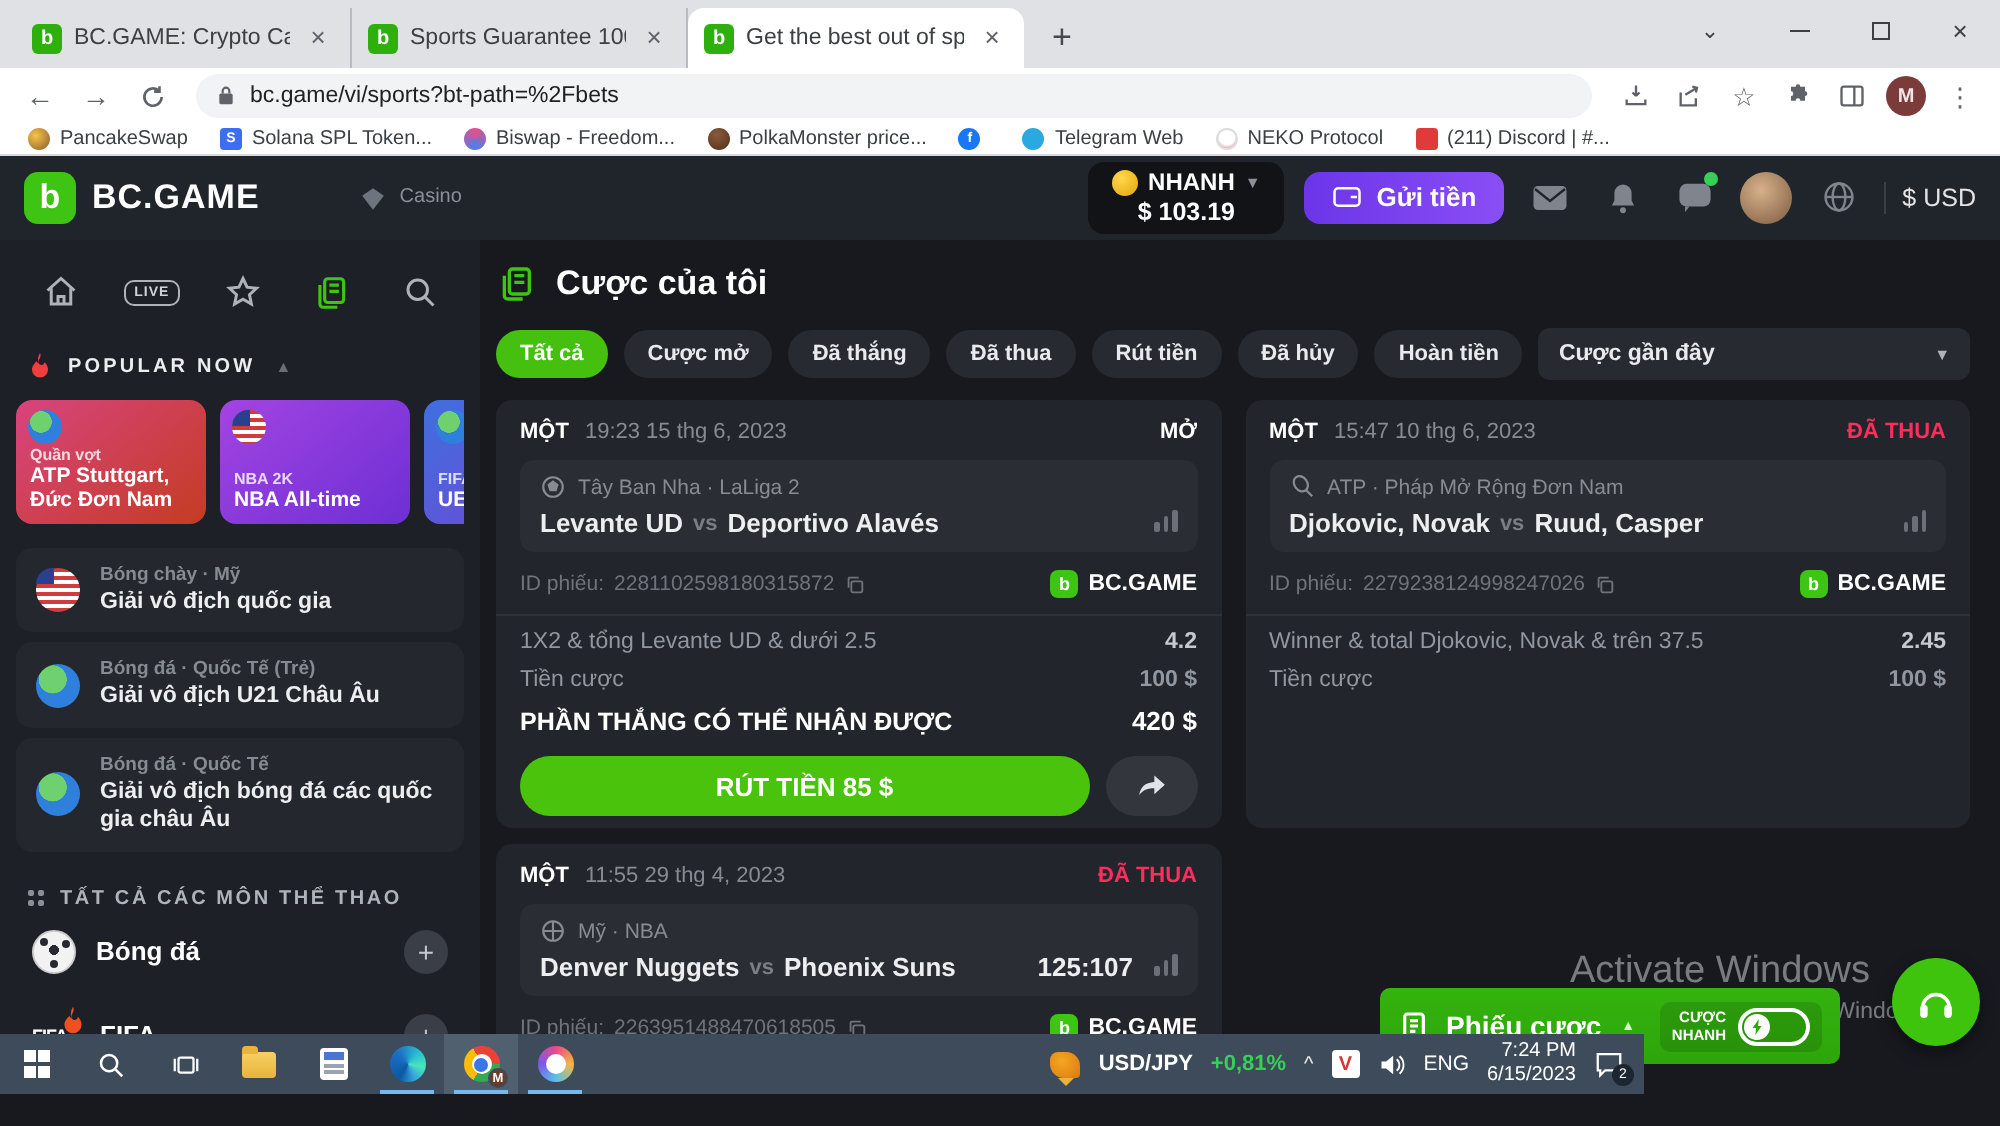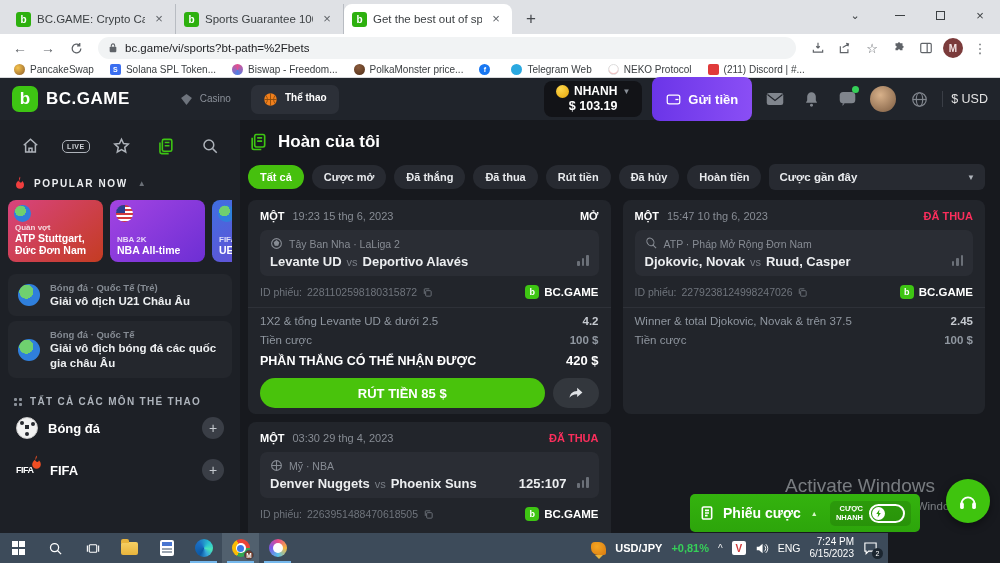--- a/index.html
+++ b/index.html
@@ -47,21 +47,21 @@
   .bclogo .mark { width:26px; height:26px; border-radius:7px; background:#3ec513; color:#fff; font-weight:bold; font-size:17px; display:flex; align-items:center; justify-content:center; }
   .bclogo .word { color:#fff; font-weight:bold; font-size:17px; letter-spacing:.5px; }
   .topnav { display:flex; align-items:center; gap:8px; margin-left:28px; }
   .navitem { display:flex; align-items:flex-start; gap:7px; font-size:10px; color:#8a9099; padding:7px 12px; border-radius:7px; }
   .navitem.active { background:#2c3038; color:#fff; font-weight:bold; }
   .hdr-right { margin-left:auto; display:flex; align-items:center; gap:10px; }
   .walletbox { background:#121317; border-radius:8px; padding:3px 12px; text-align:center; line-height:1.2; }
   .walletbox .row1 { display:flex; align-items:center; gap:5px; font-size:12px; color:#fff; font-weight:bold; }
   .coin { width:13px; height:13px; border-radius:50%; background:radial-gradient(circle at 35% 30%, #ffd84d, #e5a50a); display:inline-block; }
   .walletbox .row2 { font-size:12.5px; color:#fff; font-weight:bold; }
-  .depositbtn { background:linear-gradient(90deg,#6b35e8,#8a4ef5); color:#fff; font-size:13px; font-weight:bold; border:none; border-radius:8px; height:44px; padding:0 14px; display:flex; align-items:center; gap:7px; }
+  .depositbtn { background:linear-gradient(90deg,#6b35e8,#8a4ef5); color:#fff; font-size:13px; font-weight:bold; border:none; border-radius:8px; height:26px; padding:0 14px; display:flex; align-items:center; gap:7px; }
   .hicon { width:26px; height:26px; display:flex; align-items:center; justify-content:center; color:#80858d; position:relative; }
   .hicon .dot { position:absolute; top:0; right:1px; width:7px; height:7px; border-radius:50%; background:#35d058; }
   .avatar { width:26px; height:26px; border-radius:50%; background:radial-gradient(circle at 40% 35%, #d8b18a, #7a5a40); }
   .fiat { color:#e5e5e5; font-size:12.5px; display:flex; align-items:center; gap:8px; }
   .fiat .sep { width:1px; height:16px; background:#3a3e46; }
 
   
   .content { position:absolute; top:120px; left:0; right:0; height:413px; display:flex; overflow:hidden; }
   .sidebar { width:240px; flex:0 0 240px; background:#1d2026; padding:0 8px; overflow:hidden; }
   .main { flex:1; padding:0 15px 0 8px; overflow:hidden; }
@@ -113,21 +113,21 @@
   .betcard { background:#22252b; border-radius:8px; height:214px; padding:10px 12px; overflow:hidden; }
   .bc-head { display:flex; align-items:center; font-size:11px; }
   .bc-type { color:#fff; font-weight:bold; margin-right:8px; }
   .bc-date { color:#878c94; }
   .bc-status { margin-left:auto; font-weight:bold; }
   .st-open { color:#fff; }
   .st-lost { color:#fb2e5c; }
   .matchbox { background:#2a2d34; border-radius:7px; padding:7px 10px; margin-top:8px; display:flex; flex-direction:column; gap:4px; position:relative; }
   .mb-l1 { display:flex; align-items:center; gap:6px; font-size:10.5px; color:#878c94; }
   .mb-l2 { font-size:13px; color:#eceef0; font-weight:bold; display:flex; align-items:center; gap:5px; }
-  .mb-l2 .vs { color:#7a7f87; font-weight:normal; font-size:11px; }
+  .mb-l2 .vs { color:#7a7f87; font-weight:bold; font-size:11px; }
   .mb-l2 .score { margin-left:auto; margin-right:22px; }
   .bars { position:absolute; right:10px; bottom:10px; display:flex; align-items:flex-end; gap:2px; }
   .bars i { width:2.5px; background:#6b7078; border-radius:1px; }
   .bars i:nth-child(1){height:5px} .bars i:nth-child(2){height:8px} .bars i:nth-child(3){height:11px}
   .idrow { display:flex; align-items:center; margin-top:9px; font-size:10.5px; color:#6f747c; gap:5px; }
   .brand { margin-left:auto; display:flex; align-items:center; gap:5px; }
   .brand .bmk { width:14px; height:14px; border-radius:4px; background:#3ec513; color:#fff; font-size:9px; font-weight:bold; display:flex; align-items:center; justify-content:center; }
   .brand .bwd { color:#fff; font-weight:bold; font-size:11.5px; }
   .bc-div { border-top:1px solid #2e3138; margin:8px -12px 0 -12px; }
   .kv { display:flex; align-items:center; margin-top:7px; font-size:11.5px; }
@@ -147,21 +147,21 @@
   .betslipbar { position:absolute; left:690px; top:494px; width:230px; height:38px; background:linear-gradient(#34b30e,#2da50b); border-radius:5px; z-index:5; display:flex; align-items:center; padding:12px 9px; gap:8px; }
   .betslipbar .lbl { color:#fff; font-weight:bold; font-size:14px; }
   .betslipbar .up { color:#d7f5c8; font-size:7px; margin-left:2px; }
   .quickwrap { margin-left:auto; display:flex; align-items:center; gap:6px; background:rgba(0,0,0,.12); border-radius:5px; padding:3px 6px; }
   .quickwrap .qt { color:#fff; font-weight:bold; font-size:7.5px; text-align:right; line-height:1.25; }
   .toggle { width:36px; height:19px; border:2px solid #fff; border-radius:11px; position:relative; }
   .toggle .knob { position:absolute; left:1px; top:1px; width:13px; height:13px; background:#fff; border-radius:50%; display:flex; align-items:center; justify-content:center; color:#2da50b; }
   .supportbtn { position:absolute; left:946px; top:479px; width:44px; height:44px; border-radius:50%; background:#3fc40e; z-index:6; display:flex; align-items:center; justify-content:center; color:#fff; box-shadow:0 3px 8px rgba(0,0,0,.4); }
 
   
-  .taskbar { position:absolute; left:0; bottom:0; width:888px; height:30px; background:#3d4b5a; z-index:10; display:flex; align-items:center; }
+  .taskbar { position:absolute; left:0; bottom:16px; width:822px; height:30px; background:#3d4b5a; z-index:10; display:flex; align-items:center; }
   .tbtn { width:37px; height:30px; display:flex; align-items:center; justify-content:center; position:relative; color:#fff; }
   .tbtn.open::after { content:""; position:absolute; left:5px; right:5px; bottom:0; height:2px; background:#76b9ed; }
   .tbtn.activeapp { background:#51606e; }
   .winlogo { display:grid; grid-template-columns:6px 6px; gap:1.5px; }
   .winlogo i { width:6px; height:6px; background:#fff; }
   .folder { width:17px; height:13px; background:linear-gradient(#f7d064,#e8b43c); border-radius:2px; position:relative; }
   .folder::before { content:""; position:absolute; top:-3px; left:0; width:8px; height:4px; background:#e8b43c; border-radius:2px 2px 0 0; }
   .wordpad { width:14px; height:16px; background:#fff; border-radius:2px; position:relative; }
   .wordpad::before { content:""; position:absolute; inset:2px 2px auto 2px; height:4px; background:#4a76d0; }
   .wordpad::after { content:""; position:absolute; left:2px; right:2px; top:8px; height:1.5px; background:#9aa4b0; box-shadow:0 3px 0 #9aa4b0; }
@@ -309,29 +309,20 @@
     </div>
     <div class="topnav">
       <div class="navitem">
         <span>
             <svg width="13" height="13" viewBox="0 0 24 24" fill="#6e747d">
               <path d="M12 2 22 9l-10 13L2 9z"></path>
             </svg>
           </span>
         <span>Casino</span>
       </div>
-      <div class="navitem active">
-        <span>
-            <svg width="15" height="15" viewBox="0 0 24 24">
-              <circle cx="12" cy="12" r="10" fill="#f07f1c"></circle>
-              <path d="M2 12h20M12 2v20M4 5c4 4 4 10 0 14M20 5c-4 4-4 10 0 14" stroke="#8a4a0a" stroke-width="1.4" fill="none"></path>
-            </svg>
-          </span>
-        <span>Thể thao</span>
-      </div>
     </div>
     <div class="hdr-right">
       <div class="walletbox">
         <div class="row1">
             <span class="coin"></span>
             <span>NHANH</span>
             <span style="color:#8a9099;font-size:8px">▼</span>
           </div>
         <div class="row2">$ 103.19</div>
       </div>
@@ -429,20 +420,27 @@
         </div>
         <div class="popcard pc3">
           <span class="orb globe-orb"></span>
           <div class="tag">FIFA</div>
           <div class="ttl">UEFA Leag</div>
         </div>
       </div>
 
       <div class="leaguelist">
         <div class="leagueitem">
+          <span class="flagball us-orb"></span>
+          <div>
+            <div class="lg-cat">Bóng chày · Mỹ</div>
+            <div class="lg-name">Giải vô địch quốc gia</div>
+          </div>
+        </div>
+        <div class="leagueitem">
           <span class="flagball globe-orb"></span>
           <div>
             <div class="lg-cat">Bóng đá · Quốc Tế (Trẻ)</div>
             <div class="lg-name">Giải vô địch U21 Châu Âu</div>
           </div>
         </div>
         <div class="leagueitem">
           <span class="flagball globe-orb"></span>
           <div>
             <div class="lg-cat">Bóng đá · Quốc Tế</div>
@@ -480,21 +478,21 @@
 
     <main class="main">
       <div class="pagetitle">
         <span class="slipic">
           <svg width="20" height="20" viewBox="0 0 24 24" fill="none" stroke="currentColor" stroke-width="2">
               <rect x="8" y="3" width="12" height="15" rx="2"></rect>
               <path d="M11 7h6M11 11h6"></path>
               <path d="M5 7v12a2 2 0 0 0 2 2h9"></path>
             </svg>
         </span>
-        <h1>Hoàn của tôi</h1>
+        <h1>Cược của tôi</h1>
       </div>
 
       <div class="filters">
         <span class="pill active">Tất cả</span>
         <span class="pill">Cược mở</span>
         <span class="pill">Đã thắng</span>
         <span class="pill">Đã thua</span>
         <span class="pill">Rút tiền</span>
         <span class="pill">Đã hủy</span>
         <span class="pill">Hoàn tiền</span>
@@ -610,21 +608,21 @@
             </div>
           <div class="kv">
               <span class="k">Tiền cược</span>
               <span class="v" style="color:#9097a0">100 $</span>
             </div>
         </div>
 
         <div class="betcard">
           <div class="bc-head">
             <span class="bc-type">MỘT</span>
-            <span class="bc-date">03:30 29 thg 4, 2023</span>
+            <span class="bc-date">11:55 29 thg 4, 2023</span>
             <span class="bc-status st-lost">ĐÃ THUA</span>
           </div>
           <div class="matchbox">
             <div class="mb-l1">
               <svg class="sporticon" viewBox="0 0 24 24" fill="none" stroke="currentColor" stroke-width="2">
                   <circle cx="12" cy="12" r="9"></circle>
                   <path d="M3 12h18M12 3v18"></path>
                 </svg>
               <span>Mỹ · NBA</span>
             </div>

